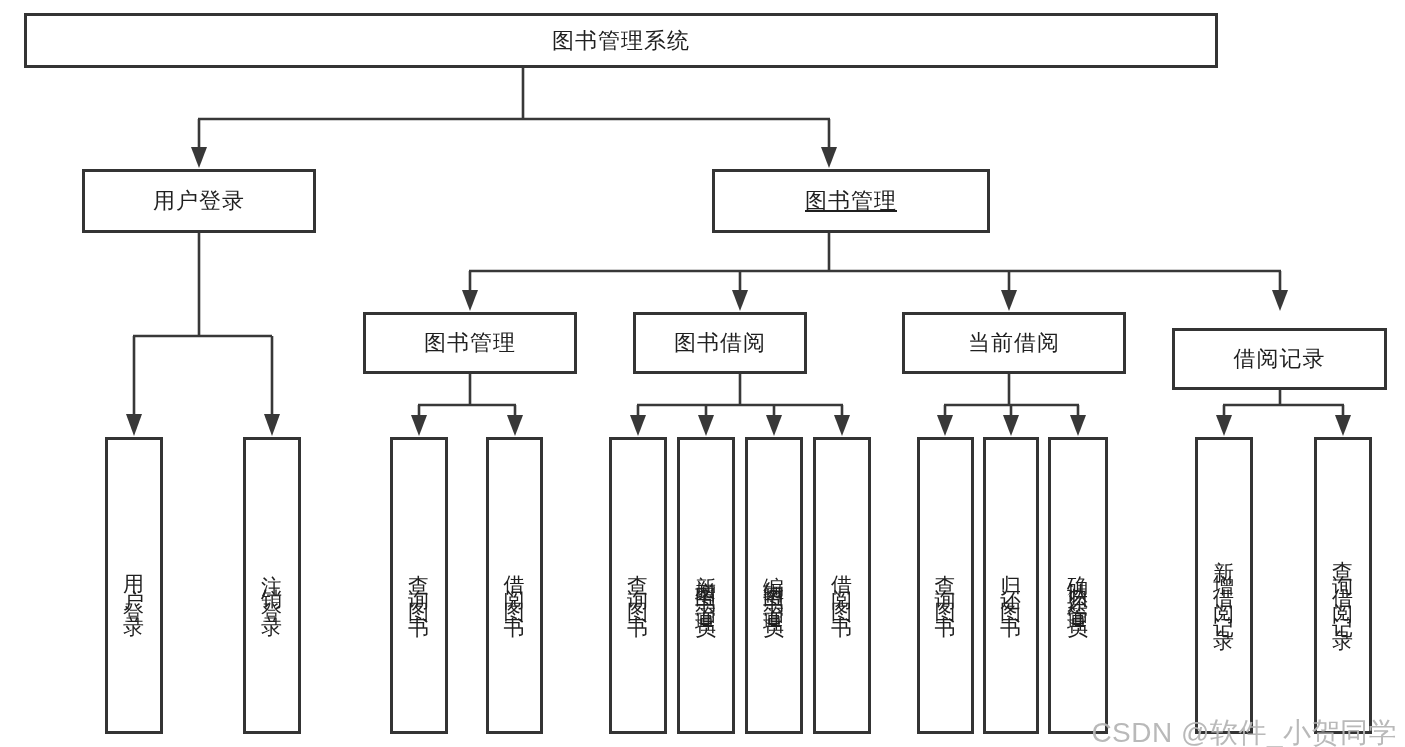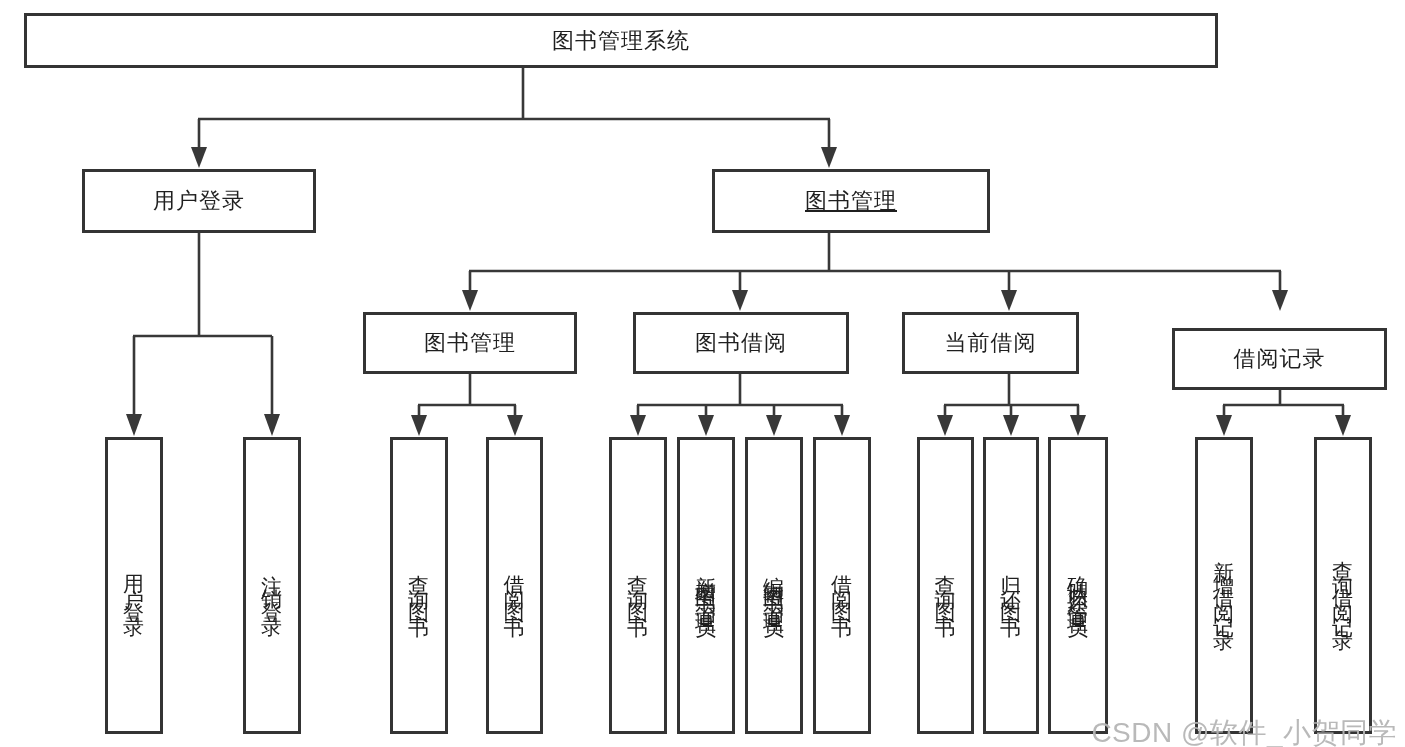--- a/index.html
+++ b/index.html
@@ -138,22 +138,22 @@
       <polygon points="1335,415 1351,415 1343,436" fill="#383838" stroke="none"></polygon>
     </g>
   </svg>
 
   <div class="node h" style="left:24px; top:13px; width:1194px; height:55px;">图书管理系统</div>
 
   <div class="node h" style="left:82px; top:169px; width:234px; height:64px;">用户登录</div>
   <div class="node h" style="left:712px; top:169px; width:278px; height:64px;text-decoration:underline;">图书管理</div>
 
   <div class="node h" style="left:363px; top:312px; width:214px; height:62px;">图书管理</div>
-  <div class="node h" style="left:633px; top:312px; width:216px; height:62px;">图书借阅</div>
-  <div class="node h" style="left:902px; top:312px; width:177px; height:62px;">当前借阅</div>
+  <div class="node h" style="left:633px; top:312px; width:174px; height:62px;">图书借阅</div>
+  <div class="node h" style="left:902px; top:312px; width:224px; height:62px;">当前借阅</div>
   <div class="node h" style="left:1172px; top:328px; width:215px; height:62px;">借阅记录</div>
 
   <div class="node v" style="left:105px; top:437px; width:58px; height:297px;">
     <span style="letter-spacing: 14px;">用户登录</span>
   </div>
   <div class="node v" style="left:243px; top:437px; width:58px; height:297px;">
     <span style="letter-spacing: 14px;">注销登录</span>
   </div>
 
   <div class="node v" style="left:390px; top:437px; width:58px; height:297px;">

